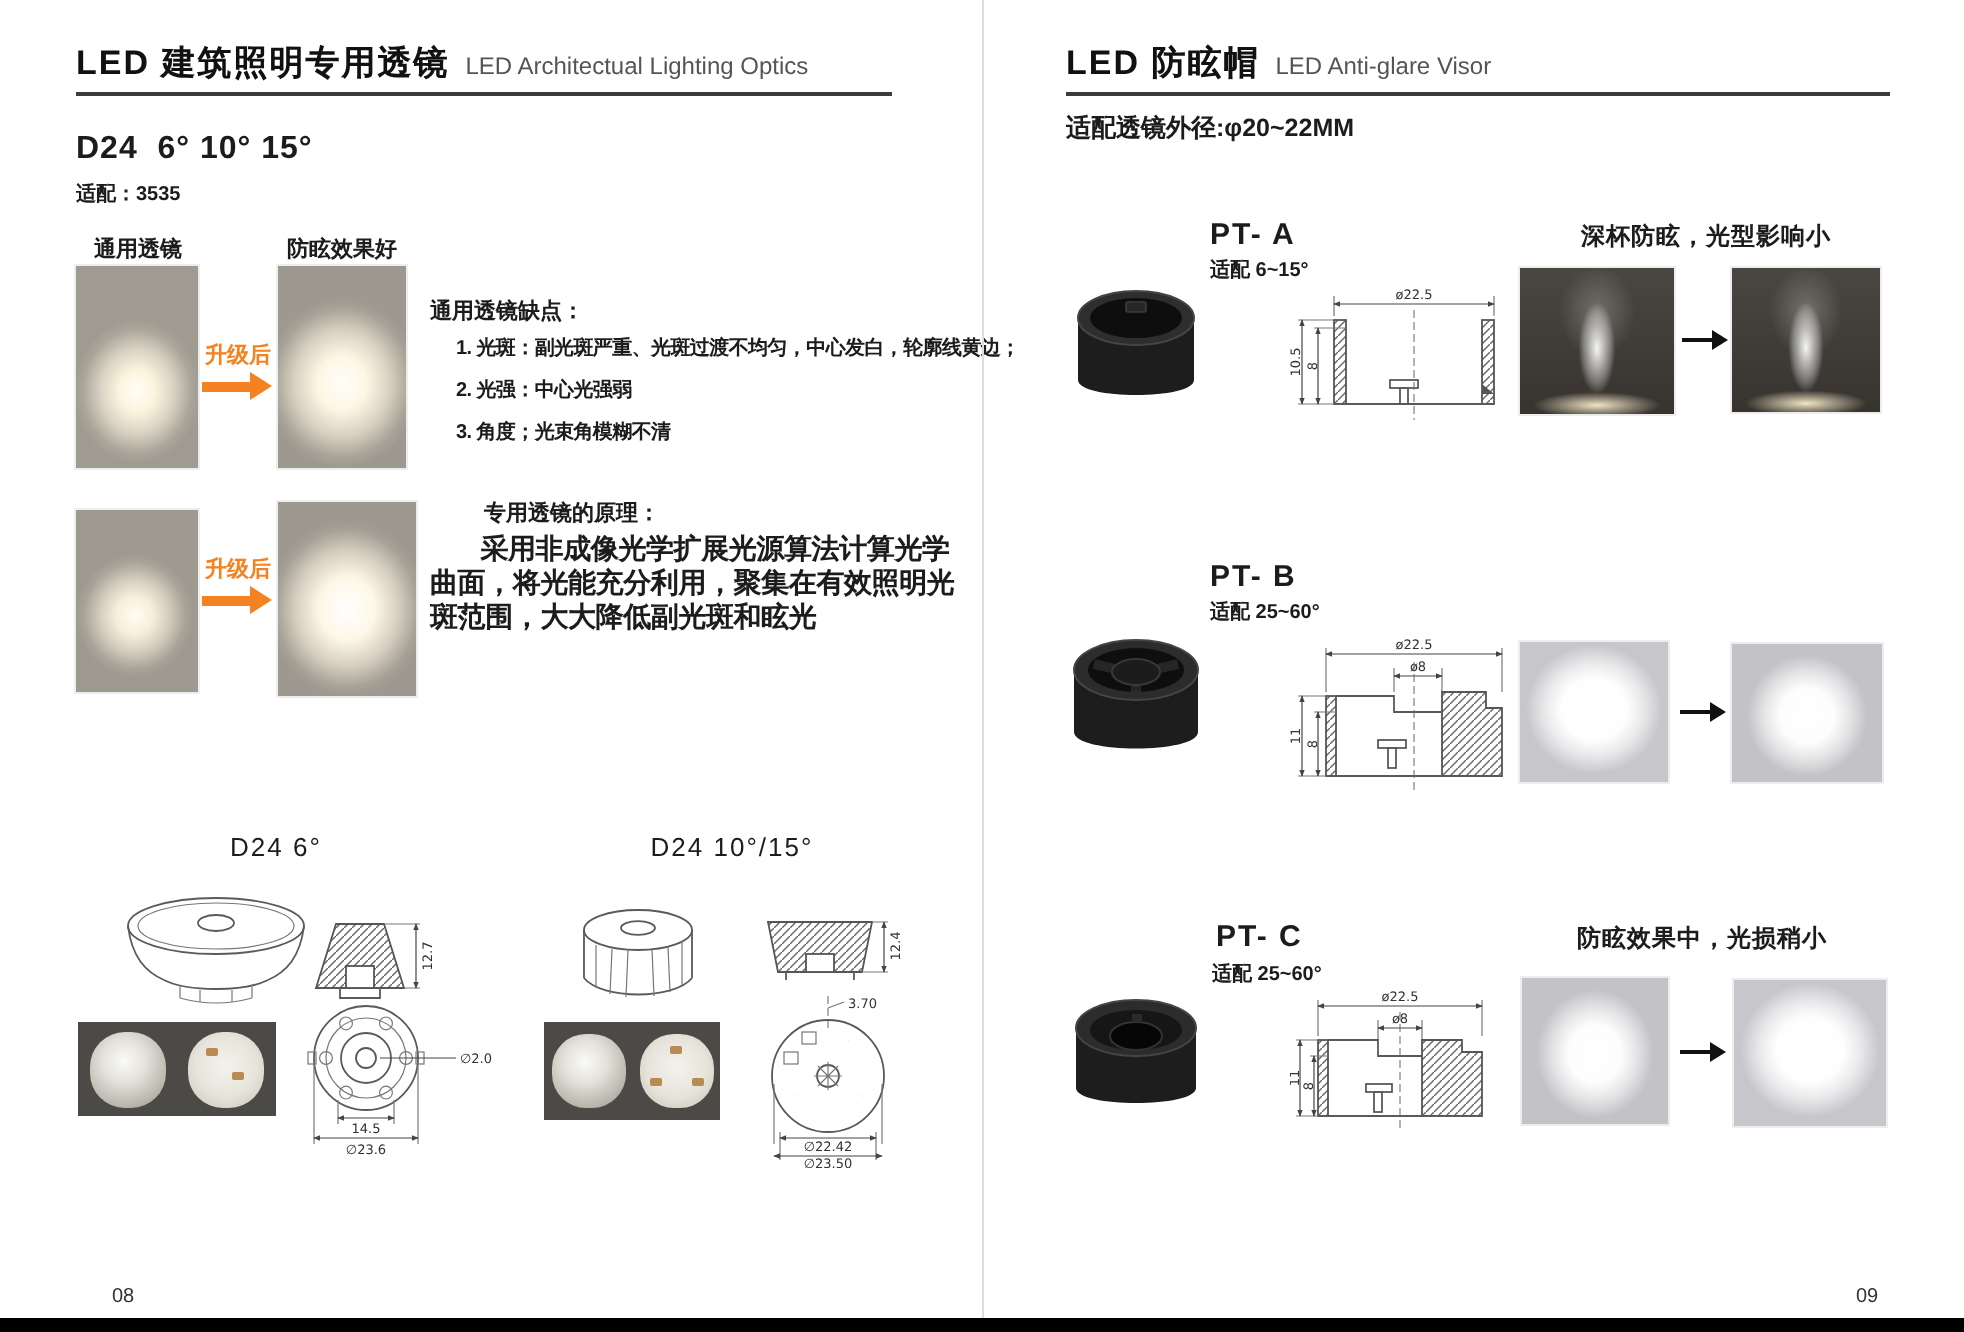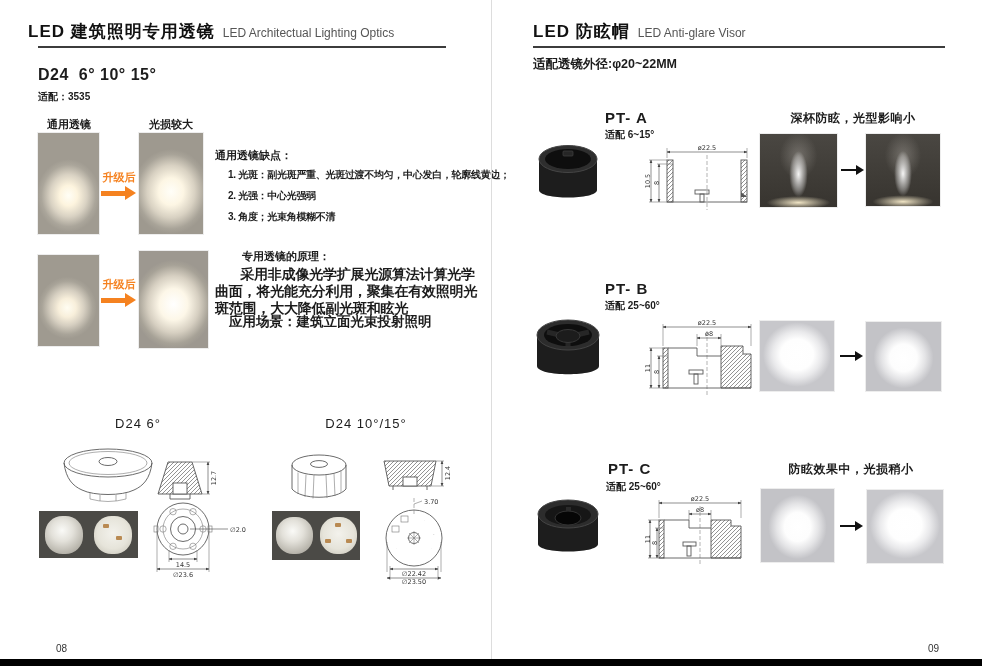--- a/index.html
+++ b/index.html
@@ -70,30 +70,30 @@
     <defs>
       <pattern id="hatch" patternUnits="userSpaceOnUse" width="4" height="4">
         <path d="M0,4 L4,0" stroke="#666" stroke-width="0.7"></path>
       </pattern>
       <marker id="ah" viewBox="0 0 10 10" refX="9" refY="5" markerWidth="6" markerHeight="6" orient="auto-start-reverse">
         <path d="M0,1 L10,5 L0,9 Z" fill="#444"></path>
       </marker>
     </defs>
   </svg>
 
-  <div class="abs" style="left:28px;top:20px;">
+  <div class="abs" style="left:38px;top:20px;">
     <span class="hdr-zh">LED 建筑照明专用透镜</span><span class="hdr-en">LED Architectual Lighting Optics</span>
   </div>
   <div class="abs rule" style="left:38px;top:46px;width:408px;"></div>
 
   <div class="abs model" style="left:38px;top:66px;">D24  6° 10° 15°</div>
   <div class="abs fit-s" style="left:38px;top:90px;">适配：3535</div>
 
   <div class="abs cmp-label" style="left:38px;top:117px;width:62px;">通用透镜</div>
-  <div class="abs cmp-label" style="left:139px;top:117px;width:64px;">光损较大</div>
+  <div class="abs cmp-label" style="left:139px;top:117px;width:64px;">防眩效果好</div>
   <div class="abs beam b-warm1" style="left:38px;top:133px;width:61px;height:101px;"></div>
   <div class="abs o-label" style="left:100px;top:170px;width:38px;color:#f58220;">升级后</div>
   <div class="abs oarrow" style="left:101px;top:186px;">
       <i class="bar" style="background:#f58220"></i>
       <i class="tri" style="border-left-color:#f58220"></i>
     </div>
   <div class="abs beam b-warm2" style="left:139px;top:133px;width:64px;height:101px;"></div>
 
   <div class="abs blk-title" style="left:215px;top:148px;">通用透镜缺点：</div>
   <div class="abs" style="left:228px;top:164px;">
@@ -105,21 +105,20 @@
   <div class="abs beam b-warm3" style="left:38px;top:255px;width:61px;height:91px;"></div>
   <div class="abs o-label" style="left:100px;top:277px;width:38px;color:#f58220;">升级后</div>
   <div class="abs oarrow" style="left:101px;top:293px;">
       <i class="bar" style="background:#f58220"></i>
       <i class="tri" style="border-left-color:#f58220"></i>
     </div>
   <div class="abs beam b-warm4" style="left:139px;top:251px;width:69px;height:97px;"></div>
 
   <div class="abs blk-title" style="left:215px;top:249px;margin-left:27px;">专用透镜的原理：</div>
   <div class="abs principle-body" style="left:215px;top:266px;width:266px;">采用非成像光学扩展光源算法计算光学曲面，将光能充分利用，聚集在有效照明光斑范围，大大降低副光斑和眩光</div>
-  <div class="abs scene" style="left:229px;top:313px;">应用场景：建筑立面光束投射照明</div>
 
   <div class="abs dwg-title" style="left:60px;top:416px;width:156px;">D24 6°</div>
 
   <div class="abs" style="left:60px;top:446px;">
     <svg width="96" height="58" viewBox="0 0 96 58">
       <ellipse class="ln" cx="48" cy="17" rx="44" ry="14"></ellipse>
       <ellipse class="thin" cx="48" cy="17" rx="39" ry="11.5"></ellipse>
       <ellipse class="ln" cx="48" cy="15.5" rx="9" ry="4"></ellipse>
       <path class="ln" d="M4,17 C6,33 13,40 22,44"></path>
       <path class="ln" d="M92,17 C90,33 83,40 74,44"></path>

